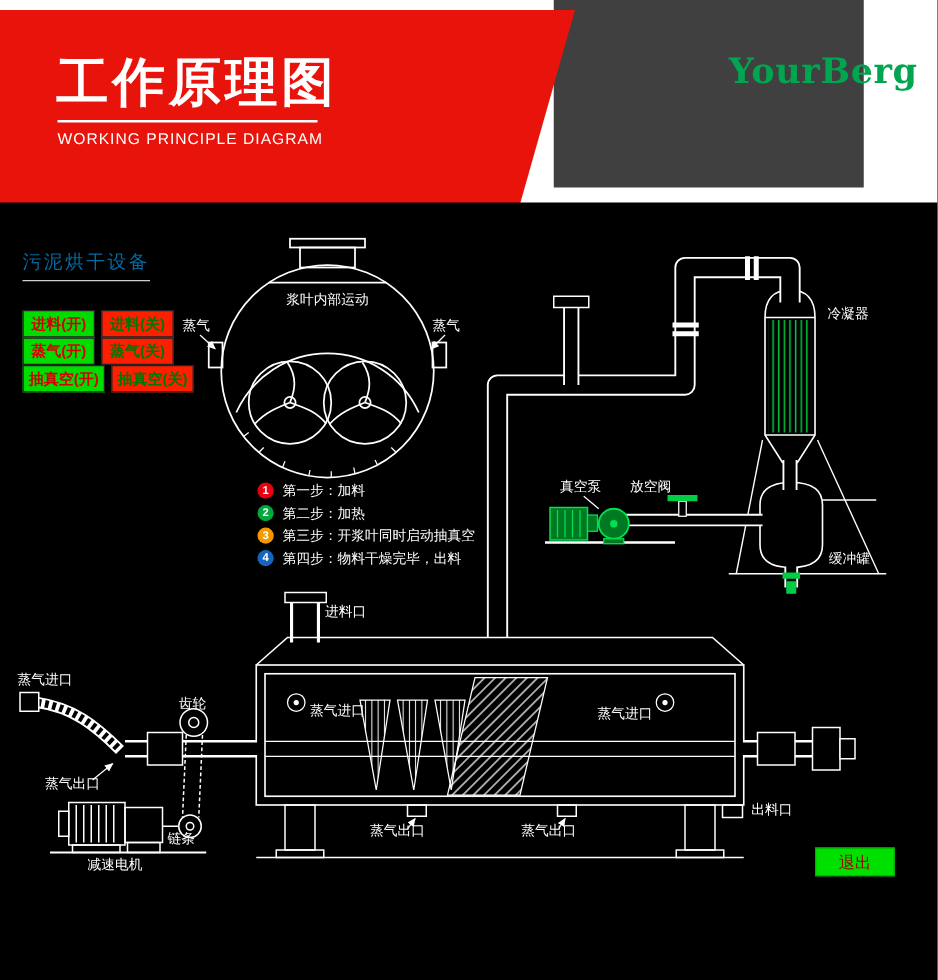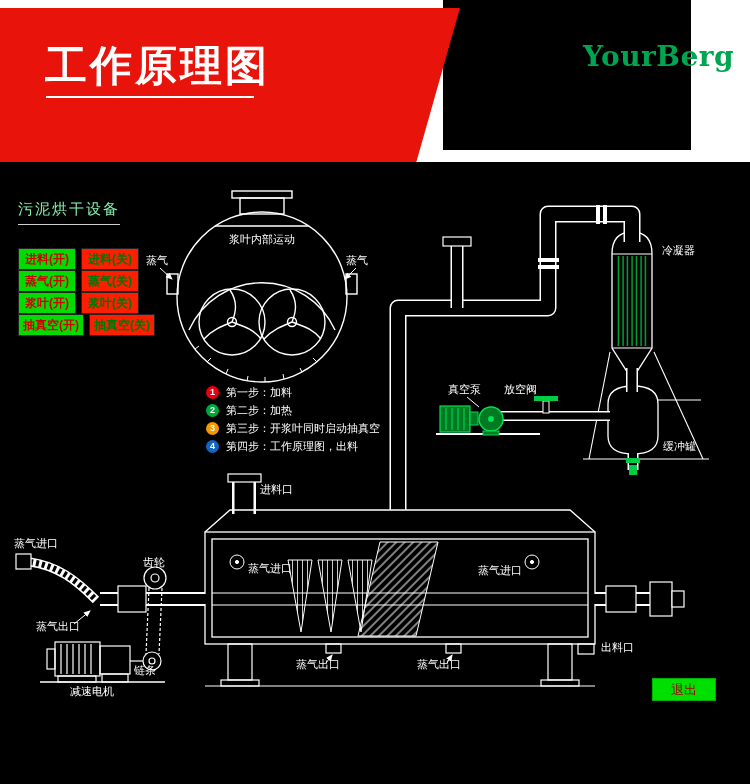--- a/index.html
+++ b/index.html
@@ -1,33 +1,33 @@
 <!DOCTYPE html>
 <html><head>
 <meta charset="utf-8">
 <style>
   *{margin:0;padding:0;box-sizing:border-box}
   html,body{width:750px;height:784px}
   body{background:#fff;font-family:"Liberation Sans",sans-serif;overflow:hidden}
   .page{position:relative;width:750px;height:784px}
 
   
-  .gray-block{position:absolute;left:443px;top:0;width:248px;height:150px;background:#000000}
+  .gray-block{position:absolute;left:443px;top:0;width:248px;height:150px;background:#404040}
   .brand{position:absolute;left:140px;top:40px;font-size:28px;font-weight:bold;color:#00a550;
          font-family:"DejaVu Serif",serif;letter-spacing:.5px}
   .brand-cn{position:absolute;left:146px;top:82px;font-size:25px;color:#f2f2f2;letter-spacing:7px}
   .red-banner{position:absolute;left:0;top:8px;width:460px;height:198px;background:#e8140c;
               clip-path:polygon(0 0,100% 0,87.8% 100%,0 100%)}
   .red-banner h1{position:absolute;left:45px;top:30px;font-size:42px;letter-spacing:3px;color:#fff;font-weight:bold}
   .title-rule{position:absolute;left:46px;top:88px;width:208px;height:2px;background:#fff}
   .subtitle{position:absolute;left:46px;top:96px;font-size:12.5px;letter-spacing:.8px;color:#fff}
 
   
   .scada{position:absolute;left:0;top:162px;width:750px;height:622px;background:#000}
-  .scada-title{position:absolute;left:18px;top:38px;color:#86efac;font-size:15px;letter-spacing:2px;
+  .scada-title{position:absolute;left:18px;top:38px;color:#0369a1;font-size:15px;letter-spacing:2px;
                padding-bottom:5px;border-bottom:1px solid #cfcfcf}
   .btn-col{position:absolute;left:18px;top:86px}
   .btn-row{margin-bottom:6px;height:16px;display:flex;gap:5px}
   .btn{height:22px;min-width:58px;padding:0 4px;font-size:12px;font-weight:bold;border:1px solid #222;
        cursor:pointer;font-family:inherit}
   .btn.on{background:#00dc00;color:#d40000}
   .btn.off{background:#ff1e00;color:#007700}
   .steps{position:absolute;left:206px;top:224px;list-style:none}
   .steps li{display:flex;align-items:center;gap:7px;margin-bottom:5px;color:#fff;font-size:11px;height:13px}
   .dot{width:13px;height:13px;border-radius:50%;color:#fff;font-size:9px;font-weight:bold;line-height:13px;
@@ -43,20 +43,21 @@
 
 <div class="page">
 
   <header>
     <div class="gray-block">
       <div class="brand">YourBerg</div>
     </div>
     <div class="red-banner">
       <h1>工作原理图</h1>
       <div class="title-rule"></div>
+      <div class="subtitle">WORKING PRINCIPLE DIAGRAM</div>
     </div>
   </header>
 
   <main class="scada">
 
     <svg class="diagram" width="750" height="622" viewBox="0 0 750 622">
       <defs>
         <pattern id="hatchD" width="6" height="6" patternUnits="userSpaceOnUse" patternTransform="rotate(45)">
           <line x1="3" y1="0" x2="3" y2="6" stroke="#fff" stroke-width="1"></line>
         </pattern>
@@ -265,43 +266,39 @@
     <div class="btn-col">
       <div class="btn-row">
         <button class="btn on">进料(开)</button>
         <button class="btn off">进料(关)</button>
       </div>
       <div class="btn-row">
         <button class="btn on">蒸气(开)</button>
         <button class="btn off">蒸气(关)</button>
       </div>
       <div class="btn-row">
-        <button class="btn on">浆叶(开)</button>
-        <button class="btn off">浆叶(关)</button>
-      </div>
-      <div class="btn-row">
         <button class="btn on">抽真空(开)</button>
         <button class="btn off">抽真空(关)</button>
       </div>
     </div>
 
     <ol class="steps">
       <li>
         <span class="dot dot1">1</span>
         <span>第一步：加料</span>
       </li>
       <li>
         <span class="dot dot2">2</span>
         <span>第二步：加热</span>
       </li>
       <li>
         <span class="dot dot3">3</span>
         <span>第三步：开浆叶同时启动抽真空</span>
       </li>
       <li>
         <span class="dot dot4">4</span>
-        <span>第四步：工作原理图，出料</span>
+        <span>第四步：物料干燥完毕，出料</span>
       </li>
     </ol>
 
     <button class="exit">退出</button>
   </main>
 </div>
 
 </body></html>

